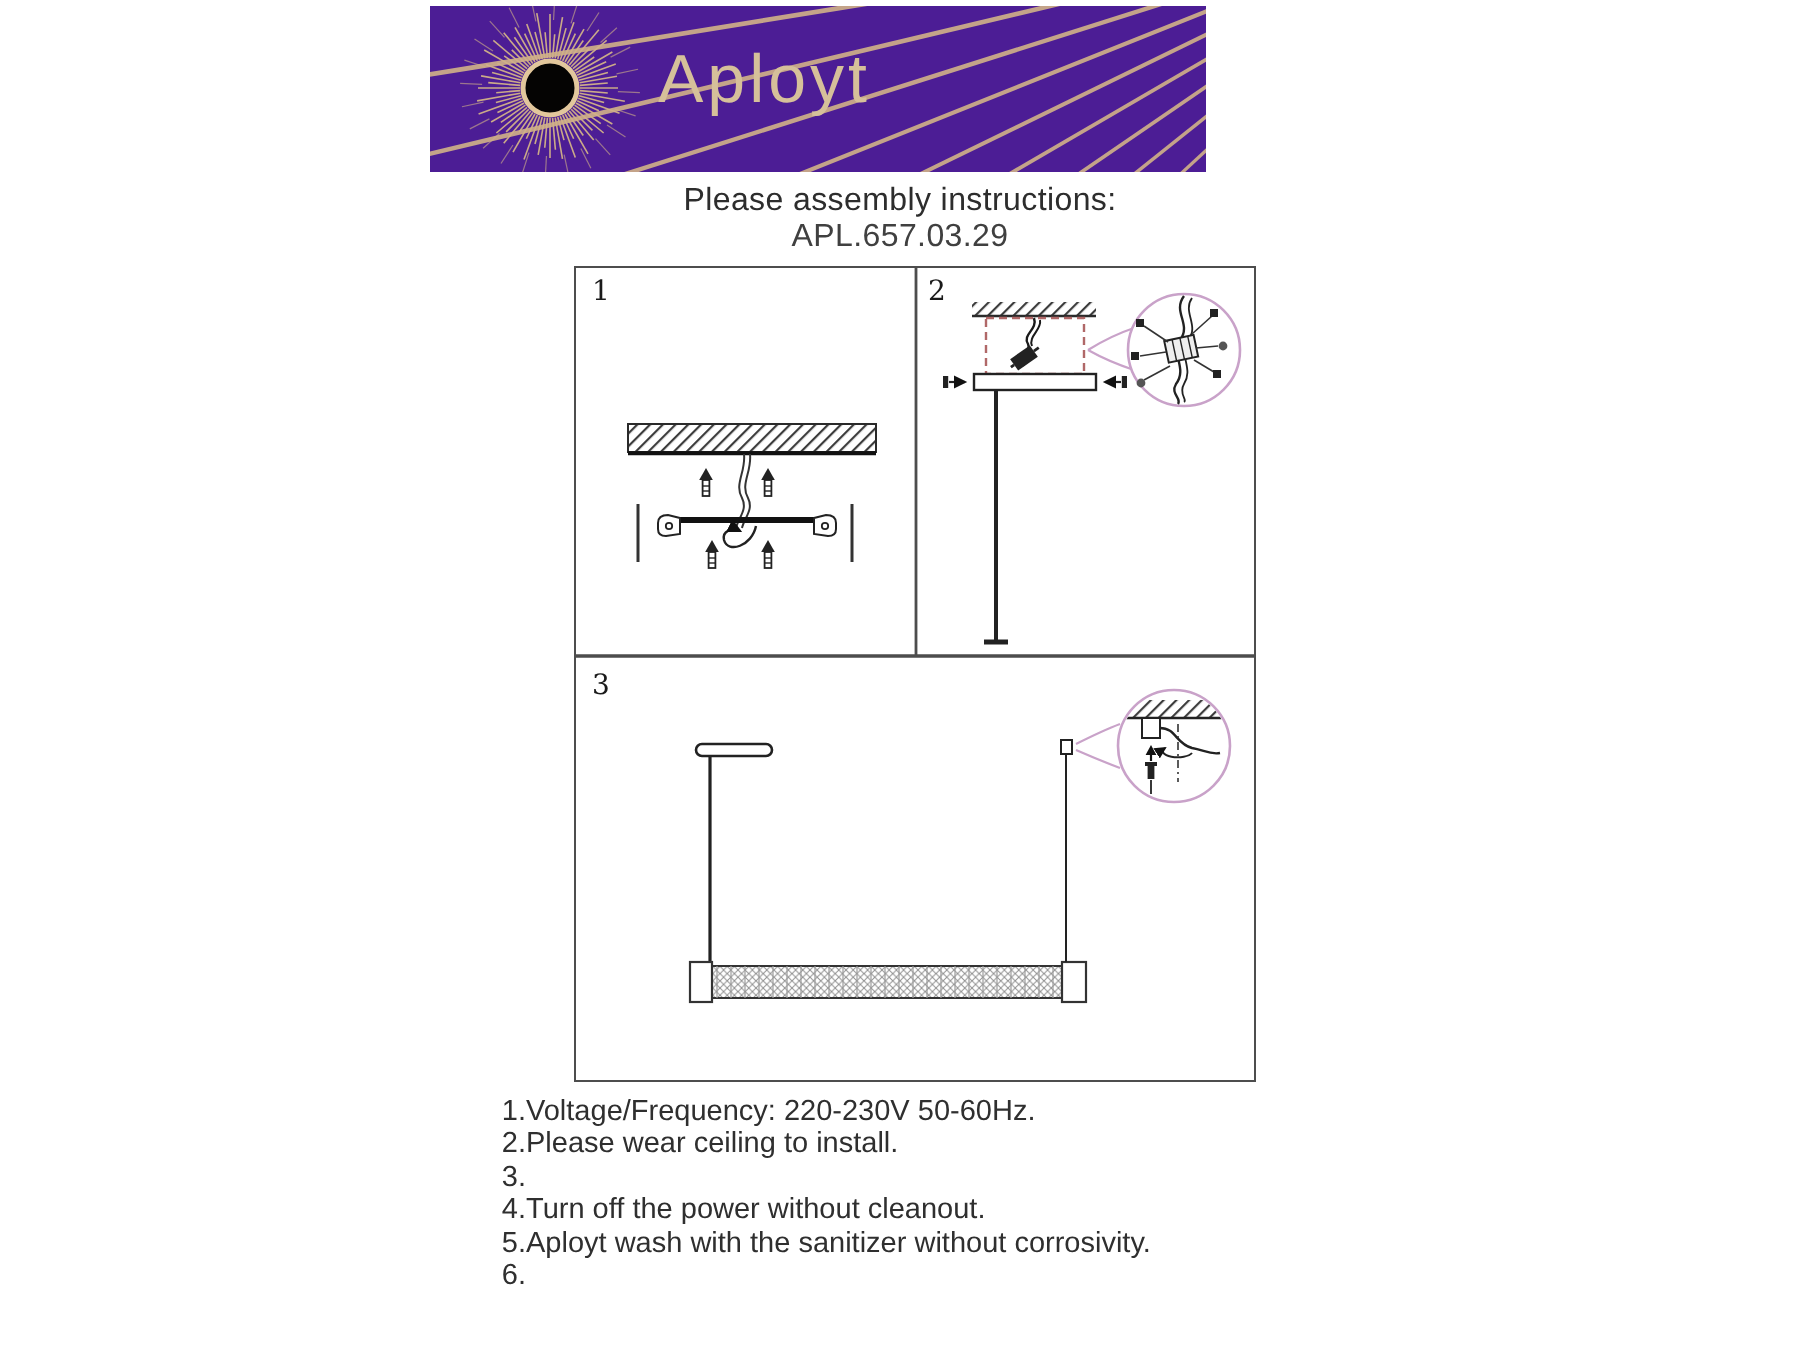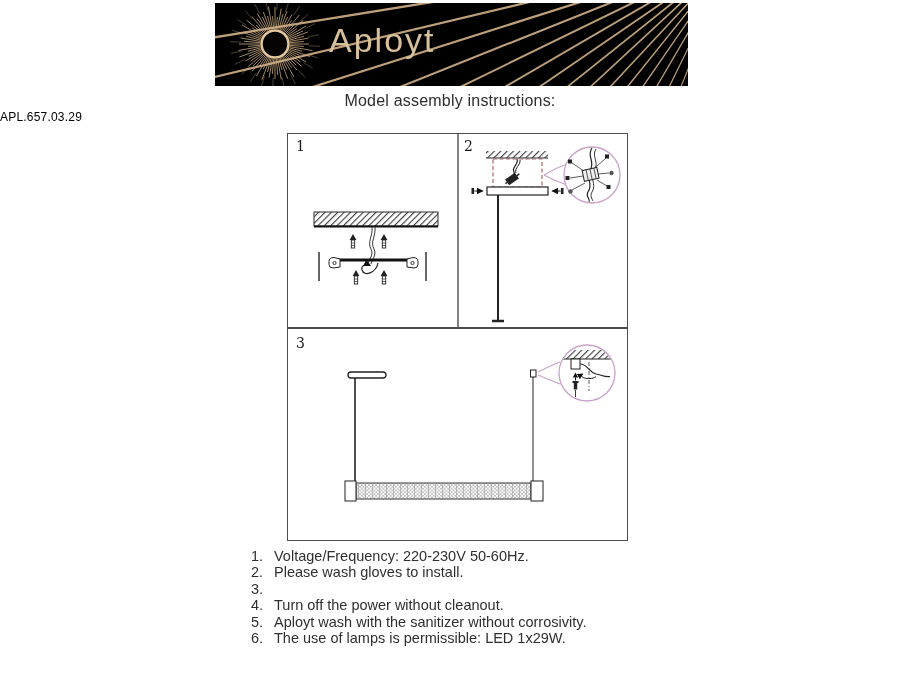--- a/index.html
+++ b/index.html
@@ -3,58 +3,58 @@
 <meta charset="utf-8">
 <style>
   html,body{margin:0;padding:0;background:#fff;}
   .page{
     position:relative;width:900px;height:675px;background:#ffffff;
     font-family:"Liberation Sans", sans-serif;overflow:hidden;
     outline:1px solid #e2e2e2;
   }
   
   .banner{
-    position:absolute;left:215px;top:3px;width:473px;height:83px;
-    background:#000000;overflow:hidden;
+    position:absolute;left:215px;top:3px;width:388px;height:83px;
+    background:#4c1d95;overflow:hidden;
   }
   .banner svg{position:absolute;left:0;top:0;}
   .brand-name{
     position:absolute;left:114px;top:17px;
     font-size:34px;font-weight:300;letter-spacing:2px;
     color:#d6c09a;line-height:40px;
   }
   
   .title-line1{
     position:absolute;left:0;right:0;top:92px;text-align:center;
     font-size:16px;color:#2d2d2d;letter-spacing:.2px;
   }
   .title-line2{
-    position:absolute;left:0;right:0;top:110px;text-align:left;
-    font-size:12px;color:#000000;letter-spacing:.2px;
+    position:absolute;left:0;right:0;top:110px;text-align:center;
+    font-size:16px;color:#404040;letter-spacing:.2px;
   }
   
   .diagram{
     position:absolute;left:287px;top:133px;width:339px;height:406px;
     border:1px solid #4d4d4d;background:#fff;
   }
   .panel-num{
     position:absolute;font-family:"DejaVu Serif", serif;
     font-size:14px;color:#1a1a1a;
   }
   .pn1{left:8px;top:4px;}
   .pn2{left:176px;top:4px;}
   .pn3{left:8px;top:201px;}
   
   .instructions{
     position:absolute;left:247px;top:548px;width:420px;
     font-size:14.5px;color:#2f2f2f;
   }
   .inst-row{display:flex;line-height:16.4px;}
   .inst-num{width:16px;text-align:right;flex:0 0 16px;}
-  .inst-text{margin-left:11px;white-space:nowrap;text-align:right;}
+  .inst-text{white-space:nowrap;text-align:right;}
 </style>
 </head>
 <body>
 
 <div class="page">
 
   <div class="banner">
     <svg id="banner-art" width="473" height="83">
       <g id="sunburst">
           <line x1="75" y1="41" x2="94" y2="41" stroke="#d2b288" stroke-width="0.8" opacity="0.95"></line>
@@ -170,21 +170,21 @@
           <line x1="520" y1="-50" x2="-83.51578747259373" y2="191.38909310765288" stroke="#d2b288" stroke-width="2.09" opacity="0.9"></line>
           <line x1="520" y1="-50" x2="-99.57393406541564" y2="146.54042898778872" stroke="#d2b288" stroke-width="2.18" opacity="0.9"></line>
           <line x1="520" y1="-50" x2="-112.30432083610776" y2="100.63613727120241" stroke="#d2b288" stroke-width="2.27" opacity="0.9"></line>
           <line x1="520" y1="-50" x2="-121.63857229744212" y2="53.9227719996926" stroke="#d2b288" stroke-width="2.3600000000000003" opacity="0.9"></line>
           <line x1="520" y1="-50" x2="-127.52655375963457" y2="6.651232785978117" stroke="#d2b288" stroke-width="2.45" opacity="0.9"></line>
         </g>
     </svg>
     <div class="brand-name">Aployt</div>
   </div>
 
-  <div class="title-line1">Model assembly instructions:</div>
+  <div class="title-line1">Please assembly instructions:</div>
   <div class="title-line2">APL.657.03.29</div>
 
   <div class="diagram">
     <span class="panel-num pn1">1</span>
     <span class="panel-num pn2">2</span>
     <span class="panel-num pn3">3</span>
 
     <svg width="339" height="406" viewBox="0 0 339 406">
       <defs>
         <pattern id="hatch" width="4.5" height="8" patternUnits="userSpaceOnUse" patternTransform="rotate(45)">
@@ -334,32 +334,31 @@
     </svg>
   </div>
 
   <div class="instructions">
     <div class="inst-row">
       <span class="inst-num">1.</span>
       <span class="inst-text">Voltage/Frequency: 220-230V 50-60Hz.</span>
     </div>
     <div class="inst-row">
       <span class="inst-num">2.</span>
-      <span class="inst-text">Please wash gloves to install.</span>
+      <span class="inst-text">Please wear ceiling to install.</span>
     </div>
     <div class="inst-row">
       <span class="inst-num">3.</span>
     </div>
     <div class="inst-row">
       <span class="inst-num">4.</span>
       <span class="inst-text">Turn off the power without cleanout.</span>
     </div>
     <div class="inst-row">
       <span class="inst-num">5.</span>
       <span class="inst-text">Aployt wash with the sanitizer without corrosivity.</span>
     </div>
     <div class="inst-row">
       <span class="inst-num">6.</span>
-      <span class="inst-text">The use of lamps is permissible: LED 1x29W.</span>
     </div>
   </div>
 
 </div>
 
 </body></html>

